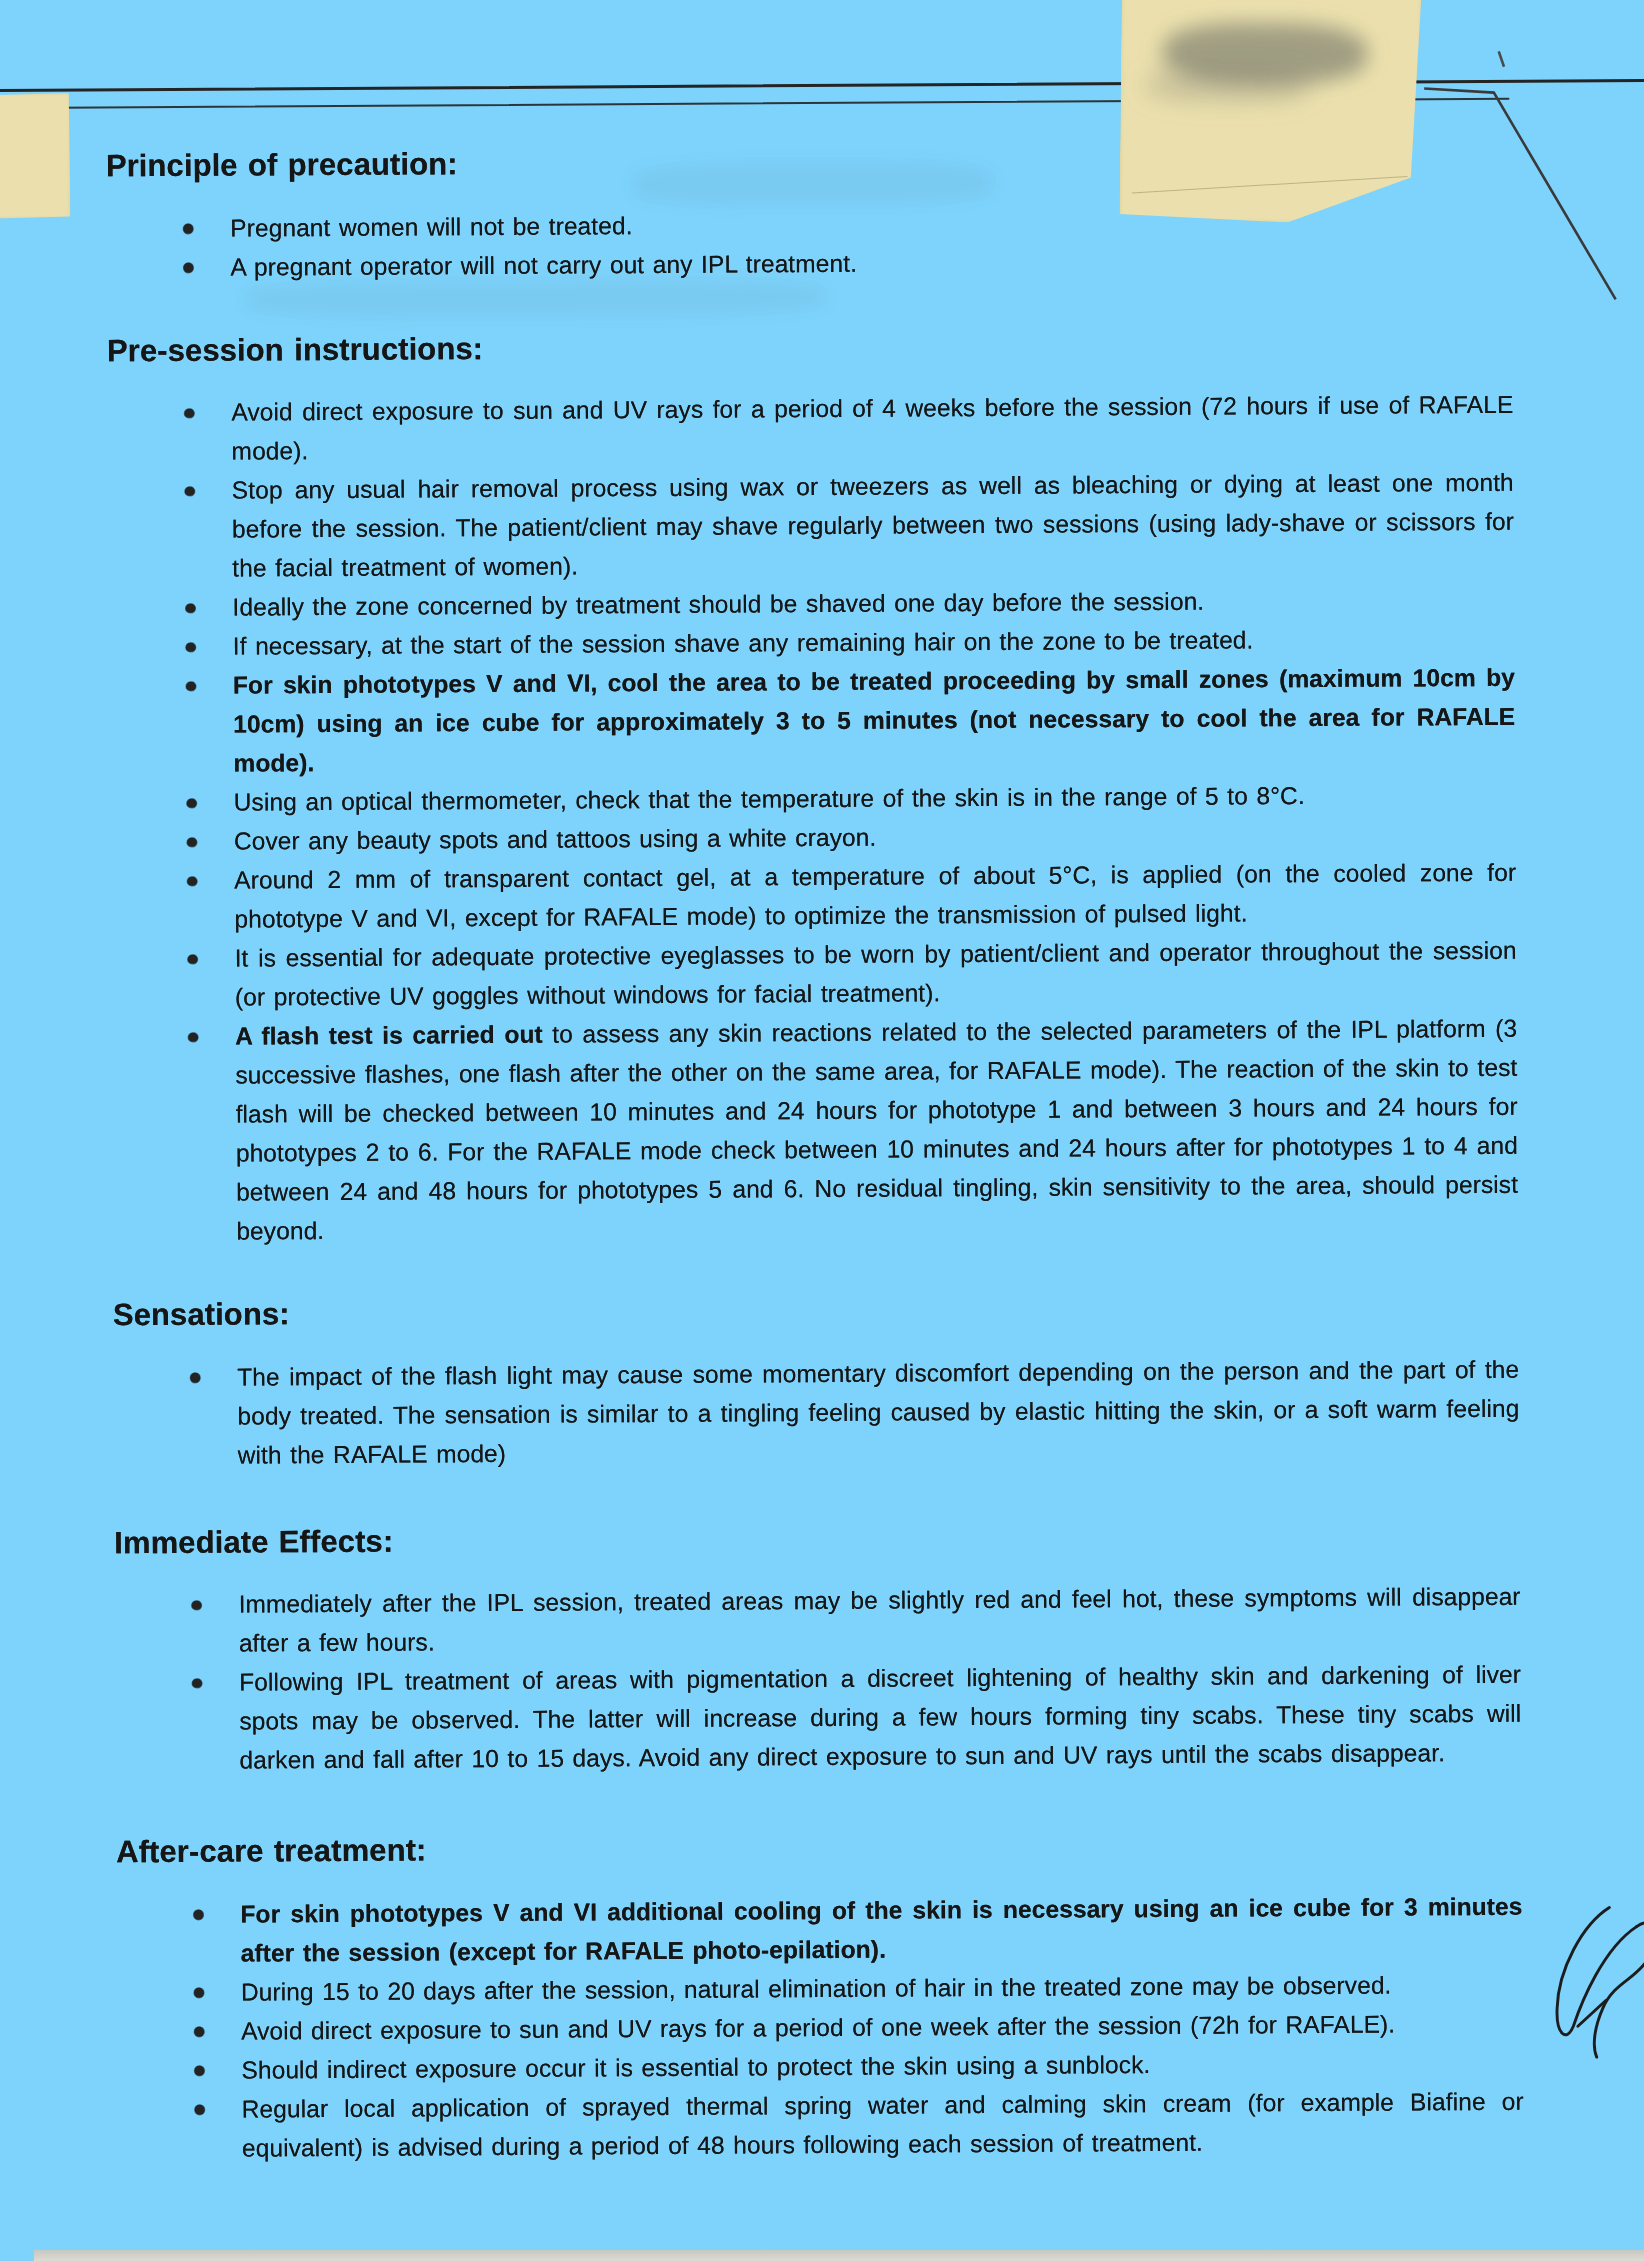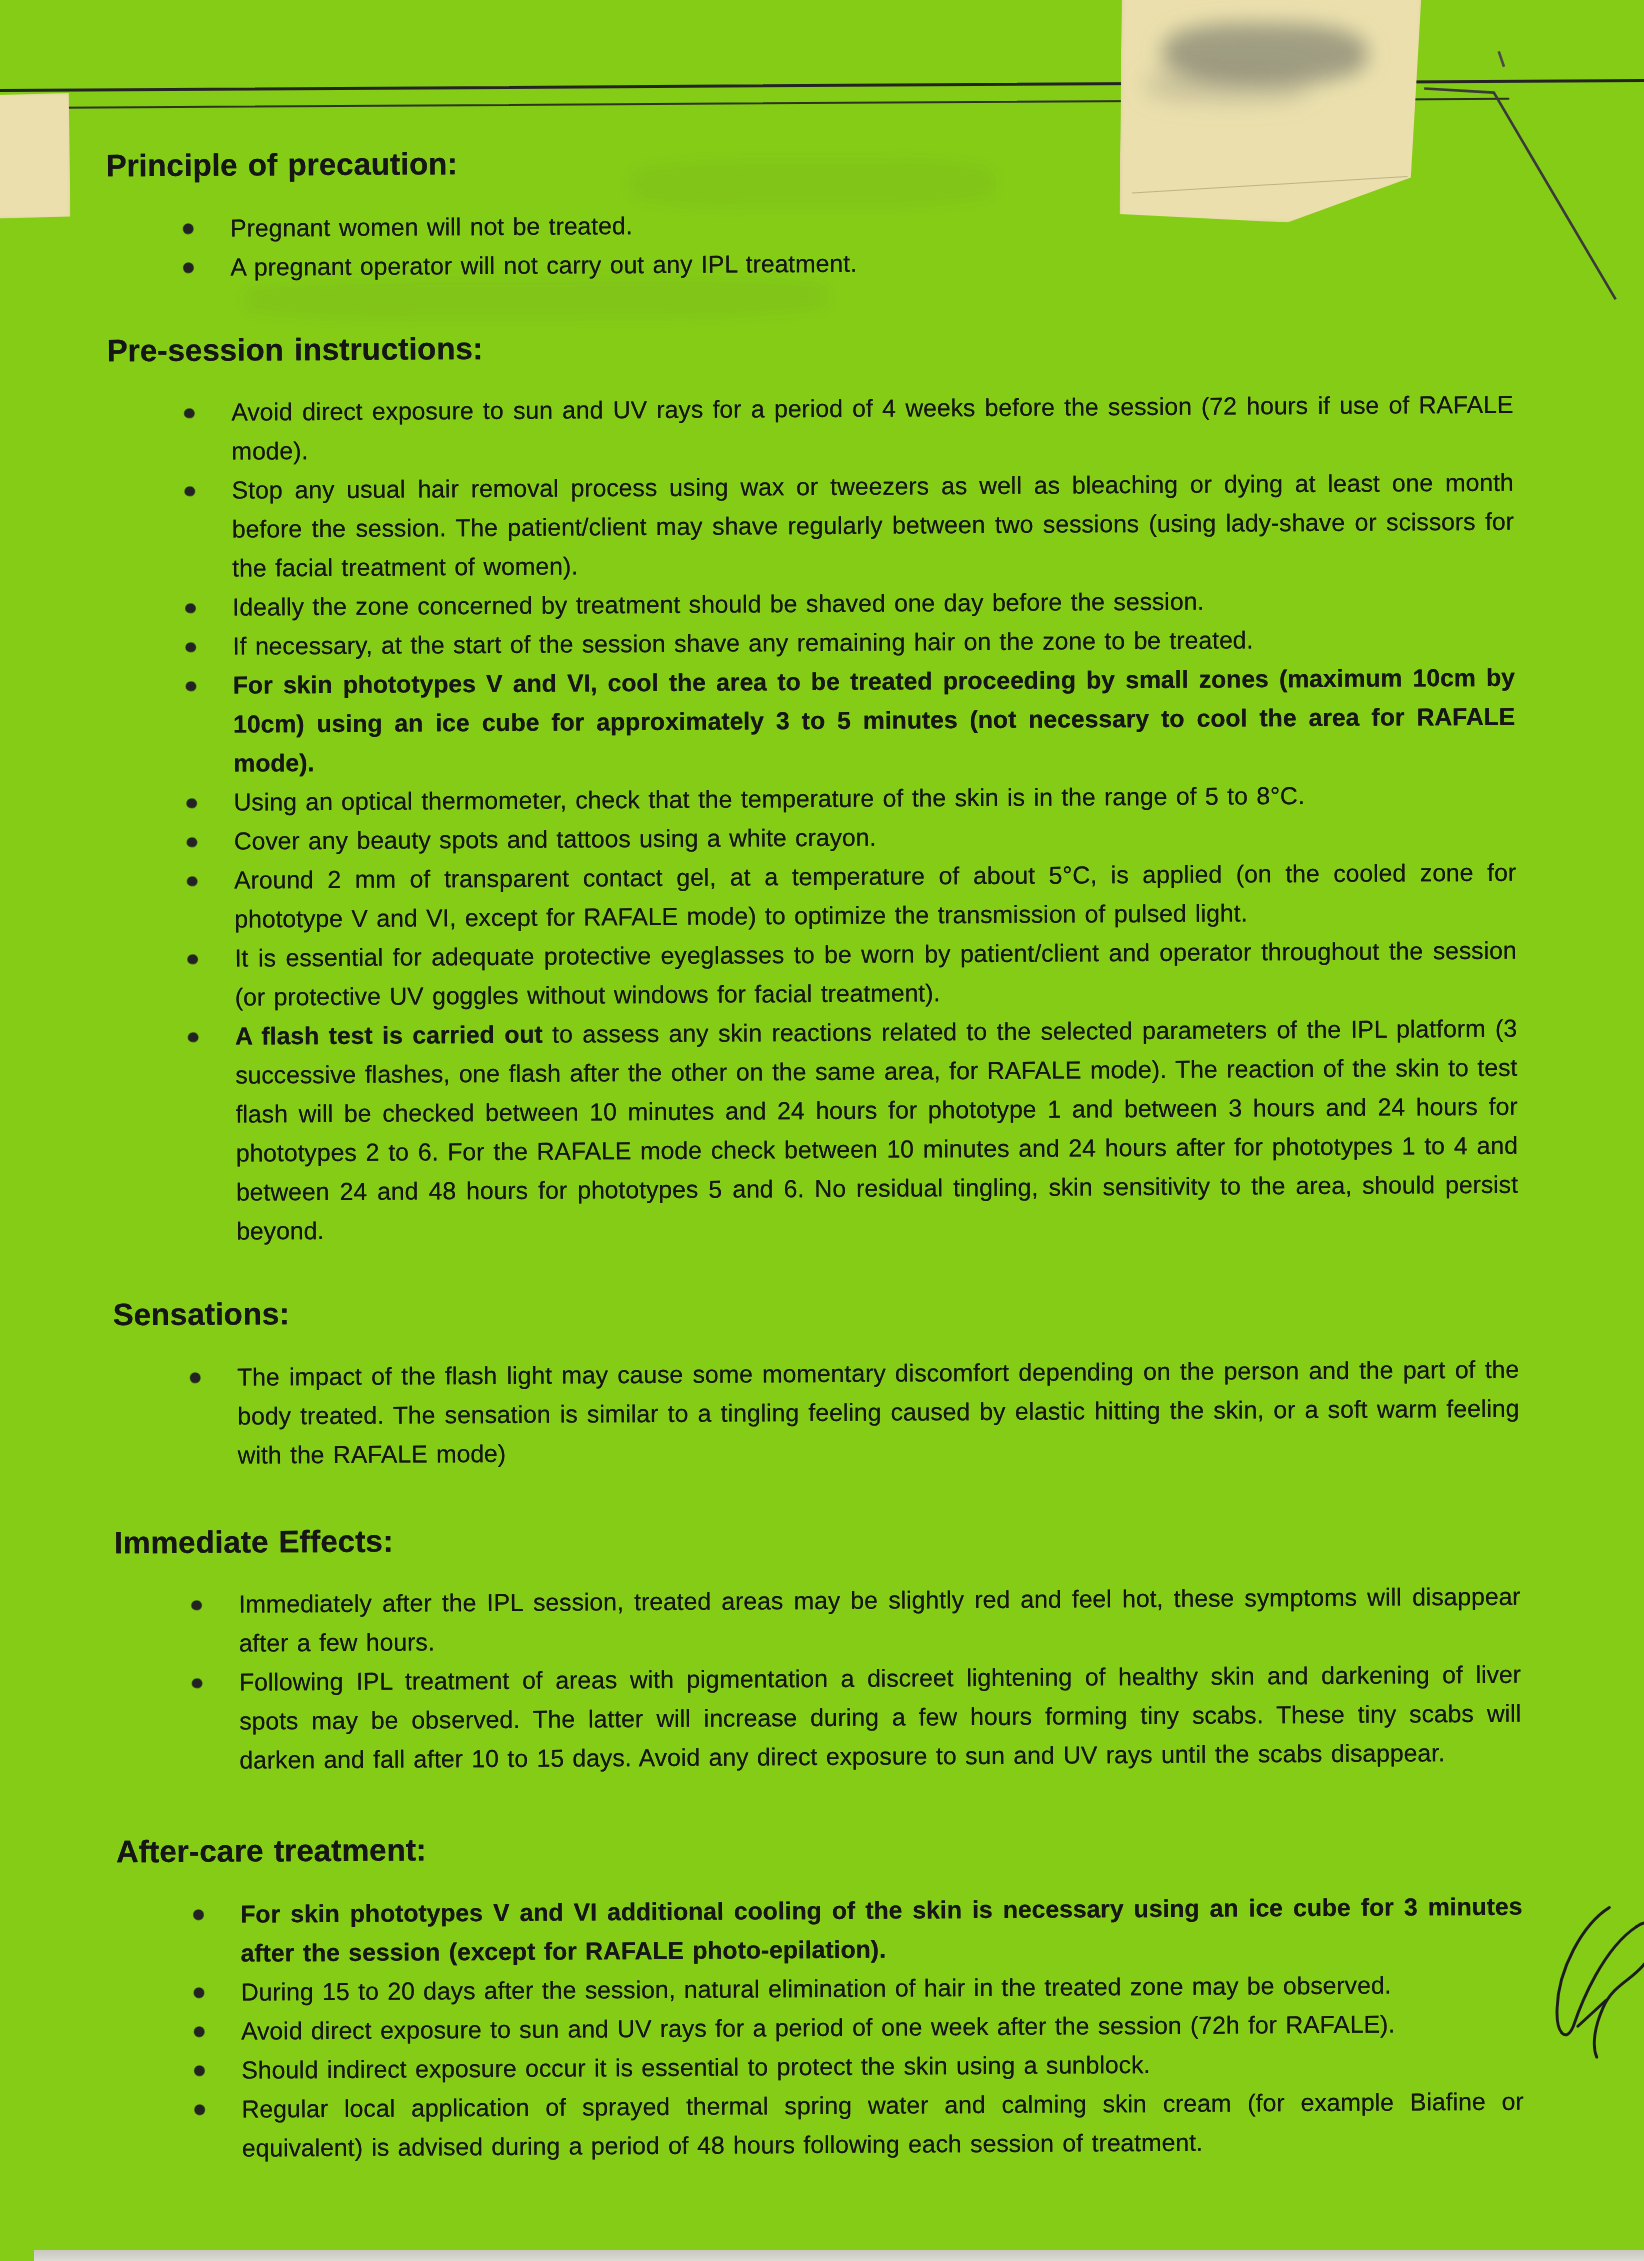--- a/index.html
+++ b/index.html
@@ -1,19 +1,19 @@
 <!DOCTYPE html>
 <html style="font-size:10.3px"><head>
 <meta charset="utf-8">
 <style>
   html,body{margin:0;padding:0;background:#ffffff;}
   .page{
     position:relative;
     width:1644px;height:2261px;
-    background:#84cc16;
+    background:#7dd3fc;
     overflow:hidden;
     font-family:"Liberation Sans", sans-serif;
     color:#161616;
   }
   
   .scan-skew{
     position:absolute;left:0;top:0;width:1644px;height:2261px;
     transform:rotate(-0.35deg);
     transform-origin:822px 193px;
   }

